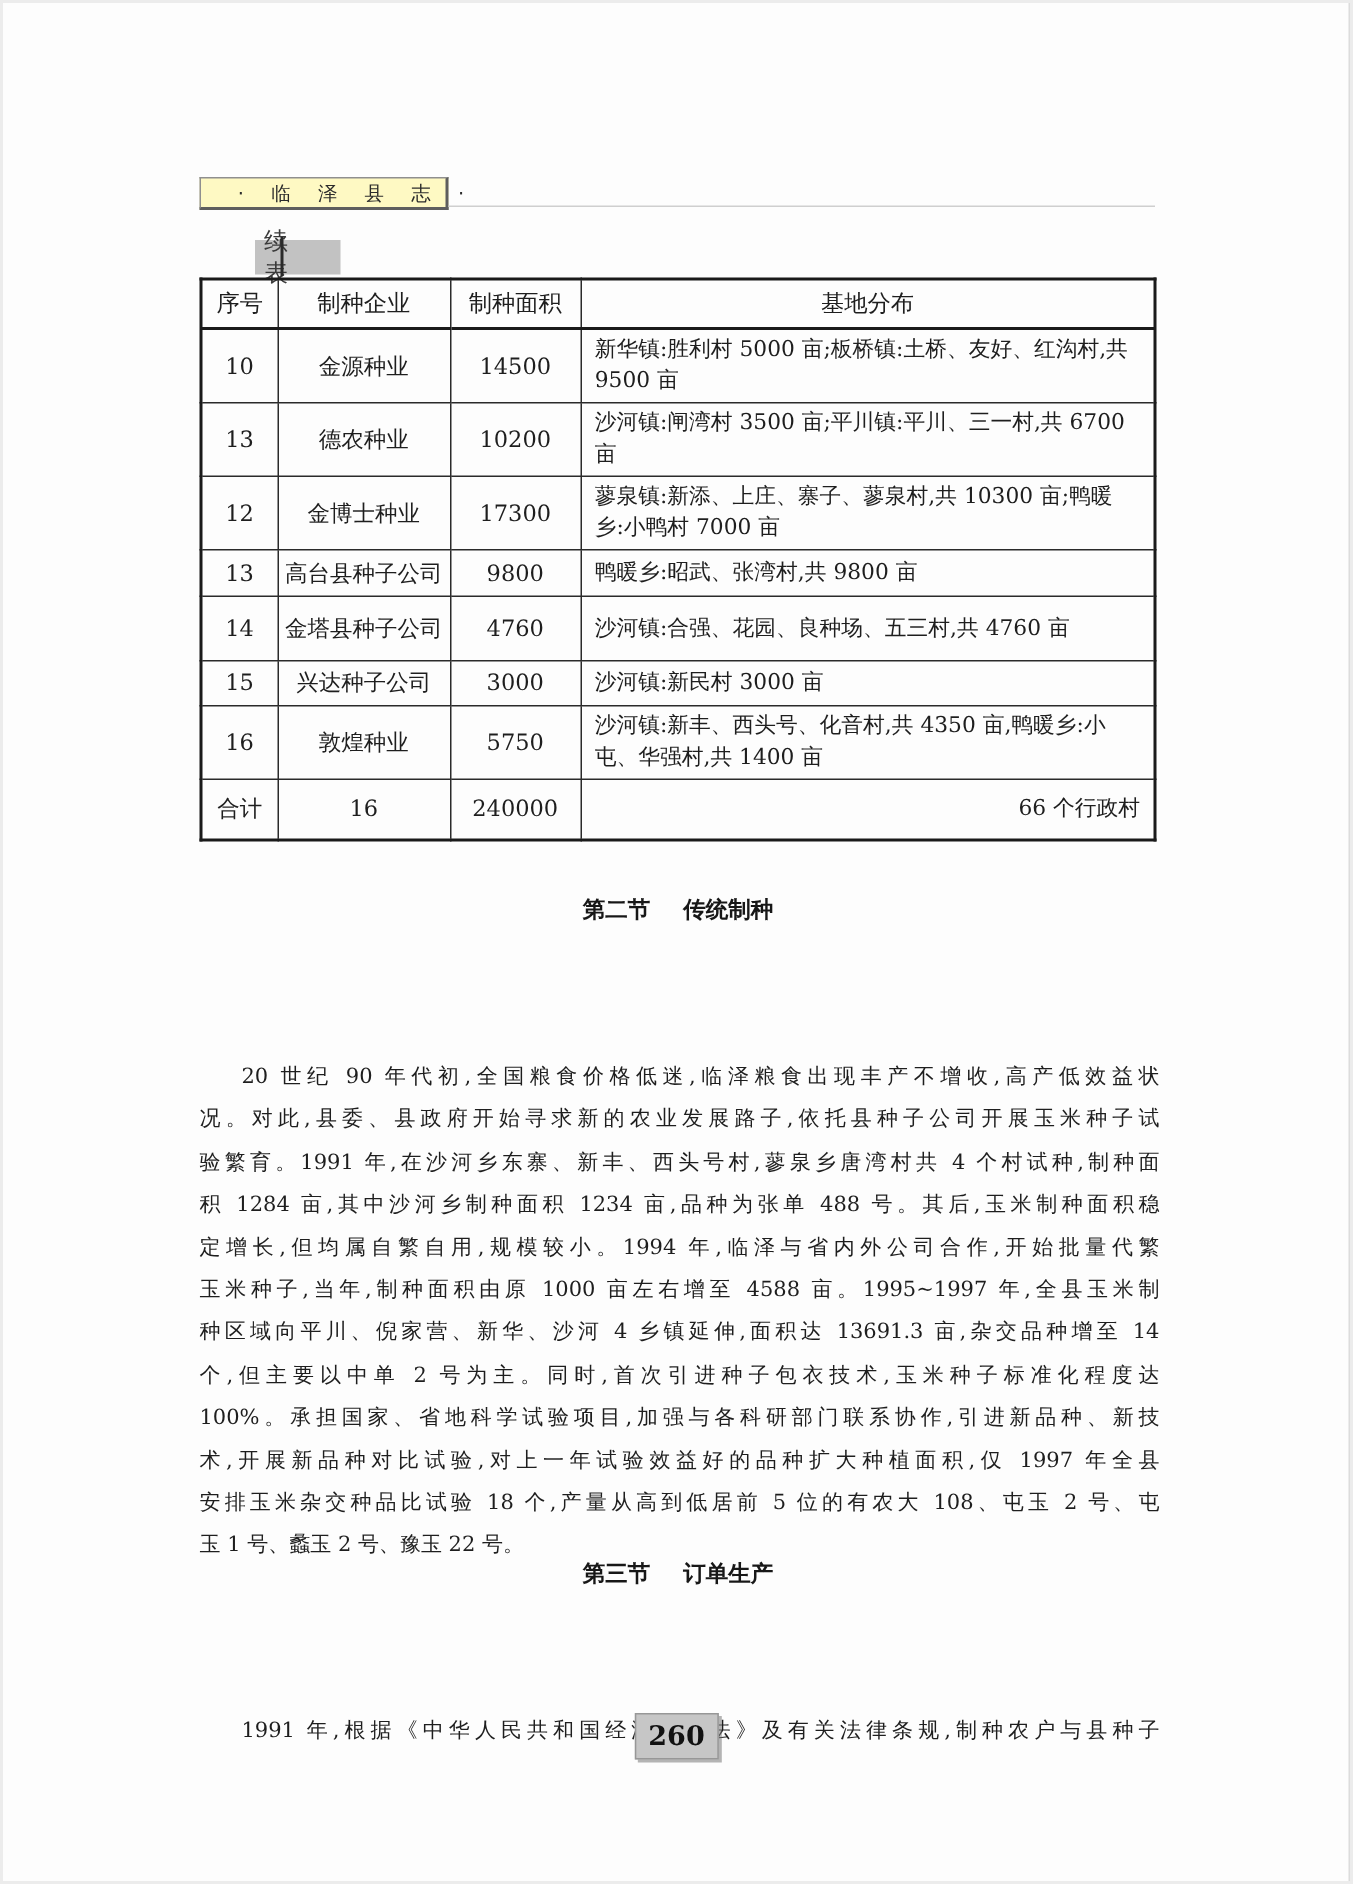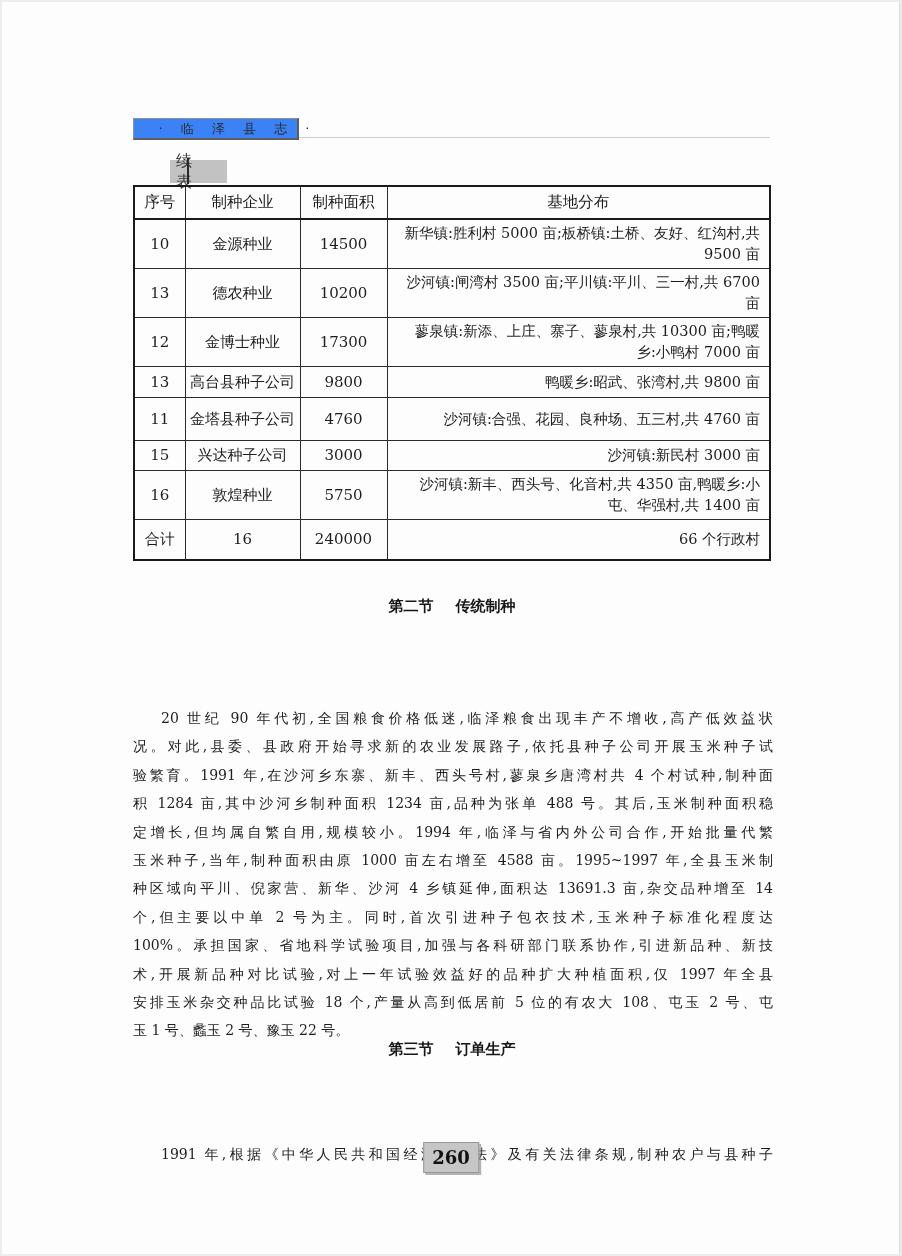--- a/index.html
+++ b/index.html
@@ -10,21 +10,21 @@
     font-family: "DejaVu Serif", "Liberation Serif", serif;
     color: #1e1e1e;
     box-shadow: inset 0 0 0 2px #ececec, inset -3px 0 0 #dcdcdc;
     overflow: hidden;
   }
 
   
   .head-box {
     position: absolute; left: 133px; top: 118px;
     width: 166px; height: 22px;
-    background: #3b82f6;
+    background: #fef9c3;
     border: 1px solid #8f8f8f;
     border-right: 2px solid #5e5e5e;
     border-bottom: 2px solid #5e5e5e;
     display: flex; align-items: center; justify-content: center;
     font-family: "DejaVu Sans", "Liberation Sans", sans-serif;
     font-size: 13px; letter-spacing: 7px; color: #2b2b2b;
     white-space: nowrap;
     padding-left: 44px;
   }
   .head-rule {
@@ -60,21 +60,21 @@
   table.main col.c-co   { width: 115px; }
   table.main col.c-area { width: 87px; }
   table.main th, table.main td {
     border: 1px solid #2a2a2a;
     text-align: center; vertical-align: middle;
     font-weight: normal;
     line-height: 21px;
   }
   table.main { border: 2px solid #1a1a1a; }
   table.main tr.hdr th { border-bottom: 2px solid #1a1a1a; font-size: 15.5px; }
-  table.main td.bases { text-align: right; padding: 3px 9px; font-size: 14.5px; }
+  table.main td.bases { text-align: left; padding: 3px 9px; font-size: 14.5px; }
   table.main td.bases.centered { text-align: right; margin-left: 48px; }
 
   
   .sec-heading {
     position: absolute; width: 638px; left: 133px;
     text-align: center;
     font-family: "DejaVu Sans", "Liberation Sans", sans-serif;
     font-weight: bold; font-size: 15px; color: #171717;
   }
   .sec-heading .gap { display: inline-block; width: 22px; }
@@ -141,21 +141,21 @@
     <td>17300</td>
     <td class="bases">蓼泉镇:新添、上庄、寨子、蓼泉村,共 10300 亩;鸭暖乡:小鸭村 7000 亩</td>
   </tr>
   <tr style="height:31px">
     <td>13</td>
     <td>高台县种子公司</td>
     <td>9800</td>
     <td class="bases">鸭暖乡:昭武、张湾村,共 9800 亩</td>
   </tr>
   <tr style="height:43px">
-    <td>11</td>
+    <td>14</td>
     <td>金塔县种子公司</td>
     <td>4760</td>
     <td class="bases">沙河镇:合强、花园、良种场、五三村,共 4760 亩</td>
   </tr>
   <tr style="height:30px">
     <td>15</td>
     <td>兴达种子公司</td>
     <td>3000</td>
     <td class="bases">沙河镇:新民村 3000 亩</td>
   </tr>

